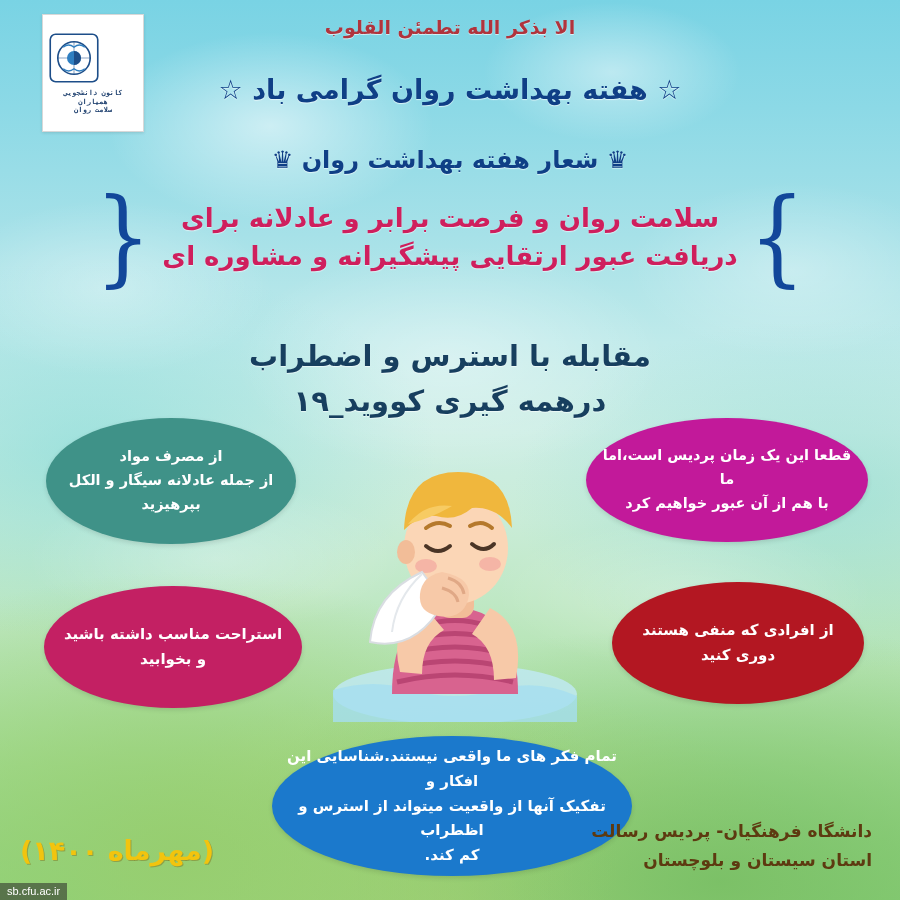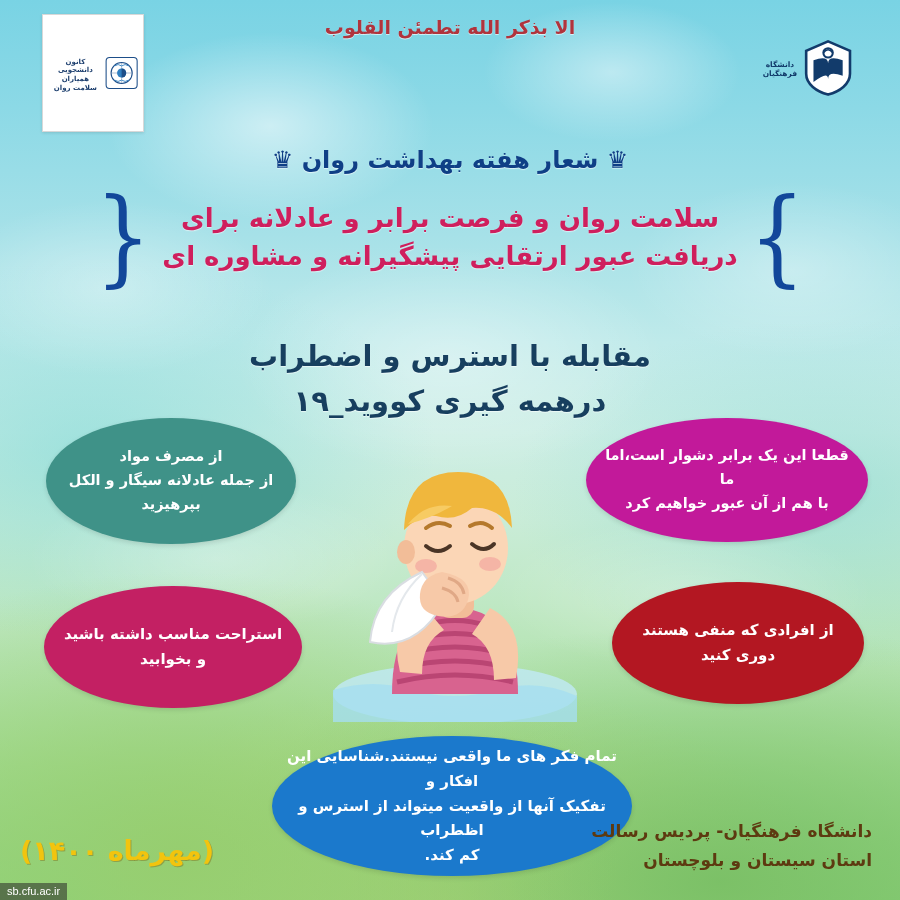--- a/index.html
+++ b/index.html
@@ -51,24 +51,25 @@
       radial-gradient(ellipse 30% 12% at 24% 62%, rgba(255,255,255,0.28), rgba(255,255,255,0) 70%),
       radial-gradient(ellipse 30% 12% at 76% 66%, rgba(255,255,255,0.25), rgba(255,255,255,0) 70%);
   }
 
   
   .logo-box {
     position: absolute;
     background: #ffffff;
     border: 1px solid #d8d8d8;
     display: flex;
-    flex-direction: row;
-    align-items: center;
+    flex-direction: column;
+    align-items: flex-end;
     justify-content: center;
     box-shadow: 0 1px 3px rgba(0,0,0,0.12);
+    font-family: Liberation Mono, monospace;
   }
   #logo-left {
     left: 42px;
     top: 14px;
     width: 92px;
     height: 108px;
     padding: 4px;
   }
   #logo-right {
     right: 42px;
@@ -253,31 +254,23 @@
       <path d="M50 37 a13 13 0 0 1 0 26 z" fill="#1d4e89"></path>
       <path d="M30 30 q10 -8 20 0 q10 -8 20 0" fill="none" stroke="#2f7fc1" stroke-width="2.5"></path>
       <path d="M30 70 q10 8 20 0 q10 8 20 0" fill="none" stroke="#2f7fc1" stroke-width="2.5"></path>
     </svg>
     <div class="logo-caption">
       <div>کانون دانشجویی همیاران</div>
       <div>سلامت روان</div>
     </div>
   </div>
 
-  <div class="logo-box" id="logo-right">
-    <svg width="78" height="86" viewBox="0 0 100 110">
-      <path d="M50 4 L92 22 V66 C92 86 72 100 50 106 C28 100 8 86 8 66 V22 Z" fill="#ffffff" stroke="#123b6b" stroke-width="5"></path>
-      <path d="M22 40 q28 -10 28 6 q0 -16 28 -6 v30 q-28 -10 -28 6 q0 -16 -28 6 z" fill="#123b6b"></path>
-      <circle cx="50" cy="26" r="9" fill="none" stroke="#123b6b" stroke-width="4"></circle>
-      <path d="M41 26 q9 -12 18 0" fill="none" stroke="#123b6b" stroke-width="3"></path>
-    </svg>
-    <div class="logo-caption-right">دانشگاه فرهنگیان</div>
-  </div>
 
   <div class="center-text" id="bismillah">الا بذکر الله تطمئن القلوب</div>
+  <div class="center-text" id="line-week">☆ هفته بهداشت روان گرامی باد ☆</div>
   <div class="center-text" id="line-slogan-title">♛ شعار هفته بهداشت روان ♛</div>
 
   <div id="slogan-wrap">
     <span class="brace">}</span>
     <div id="slogan-text">
       <div>سلامت روان و فرصت برابر و عادلانه برای</div>
       <div>دریافت عبور ارتقایی پیشگیرانه و مشاوره ای</div>
     </div>
     <span class="brace">{</span>
   </div>
@@ -356,21 +349,21 @@
 
   <div class="tip" id="tip-4">
     <div>
       <div>از افرادی که منفی هستند</div>
       <div>دوری کنید</div>
     </div>
   </div>
 
   <div class="tip" id="tip-5">
     <div>
-      <div>قطعا این یک برابر دشوار است،اما ما</div>
+      <div>قطعا این یک زمان پردیس است،اما ما</div>
       <div>با هم از آن عبور خواهیم کرد</div>
     </div>
   </div>
 
   <div id="date-label">(مهرماه ۱۴۰۰)</div>
 
   <div id="affiliation">
     <div>دانشگاه فرهنگیان- پردیس رسالت</div>
     <div>استان سیستان و بلوچستان</div>
   </div>

